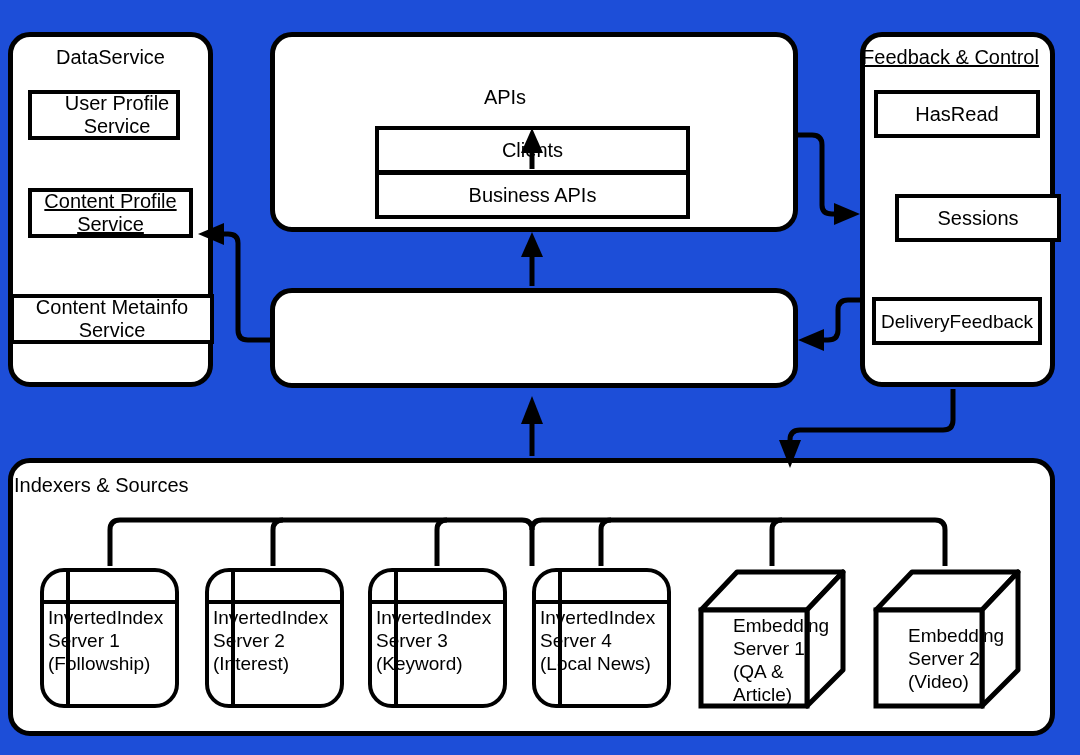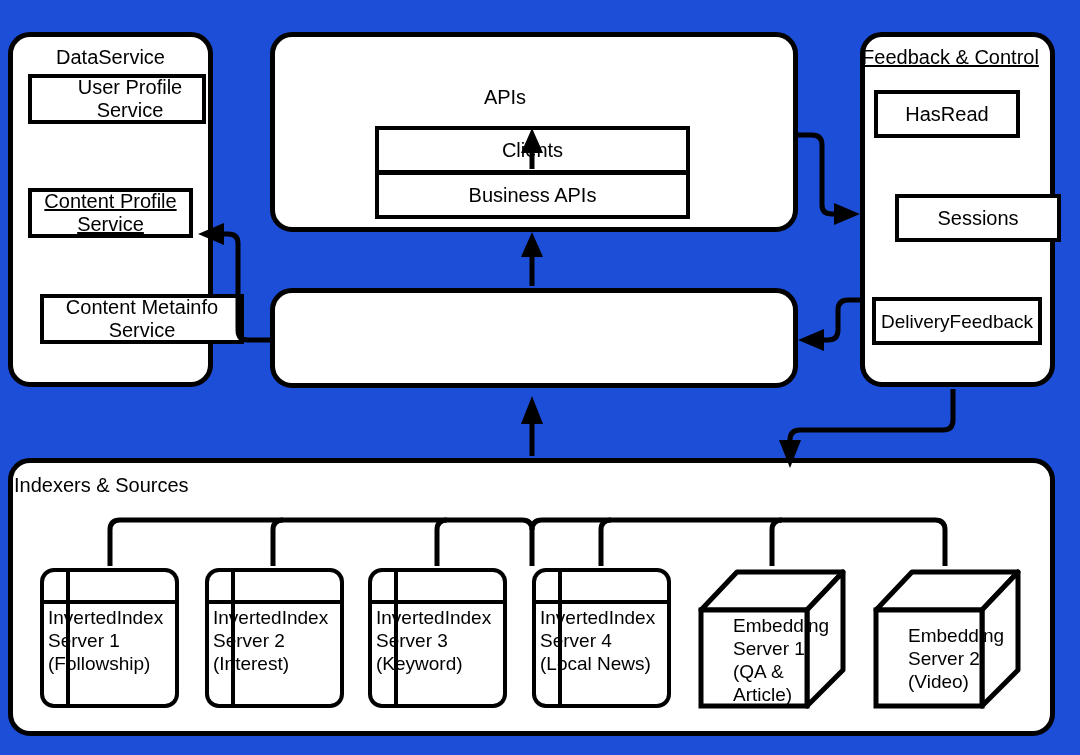--- a/index.html
+++ b/index.html
@@ -43,21 +43,21 @@
     text-align:center;
     font-size:20px;
     line-height:23px;
     color:#000;
   }
   
   .srv{
     position:absolute;
     box-sizing:border-box;
     border:4px solid #000;
-    border-radius:14px;
+    border-radius:24px;
     background:#fff;
   }
   .srv .srv-vline{
     position:absolute;
     left:22px;
     top:-4px;
     bottom:-4px;
     width:4px;
     background:#000;
   }
@@ -102,42 +102,42 @@
 </style>
 </head>
 <body>
 
 <div id="stage">
 
   <div class="panel" style="left:8px; top:32px; width:205px; height:355px;">
   </div>
   <div class="panel-title" style="left:8px; top:46px; width:205px; text-align:center;">DataService</div>
 
-  <div class="node" style="left:28px; top:74px; width:178px; height:50px; white-space:pre-line;padding-left:26px;">User Profile
+  <div class="node" style="left:28px; top:90px; width:152px; height:50px; white-space:pre-line;padding-left:26px;">User Profile
 Service</div>
 
   <div class="node" style="left:28px; top:188px; width:165px; height:50px; white-space:pre-line;text-decoration:underline;">Content Profile
 Service</div>
 
-  <div class="node" style="left:40px; top:294px; width:204px; height:50px; white-space:pre-line;">Content Metainfo
+  <div class="node" style="left:10px; top:294px; width:204px; height:50px; white-space:pre-line;">Content Metainfo
 Service</div>
 
   <div class="panel" style="left:270px; top:32px; width:528px; height:200px;">
   </div>
   <div class="panel-title" style="left:270px; top:46px; width:470px; text-align:center;margin-top:40px;">APIs</div>
 
   <div class="node" style="left:375px; top:82px; width:315px; height:48px;margin-top:44px;">Clients</div>
 
   <div class="node" style="left:375px; top:171px; width:315px; height:48px;">Business APIs</div>
 
   <div class="panel" style="left:860px; top:32px; width:195px; height:355px;">
   </div>
   <div class="panel-title" style="left:860px; top:46px; width:181px; text-align:center;text-decoration:underline;">Feedback &amp; Control</div>
 
-  <div class="node" style="left:874px; top:90px; width:146px; height:48px;">HasRead</div>
+  <div class="node" style="left:874px; top:90px; width:166px; height:48px;">HasRead</div>
 
   <div class="node" style="left:895px; top:194px; width:166px; height:48px;">Sessions</div>
 
   <div class="node" style="left:872px; top:297px; width:170px; height:48px; font-size:19px;">DeliveryFeedback</div>
 
   <div class="panel" style="left:270px; top:288px; width:528px; height:100px;">
   </div>
 
   <div class="panel" style="left:8px; top:458px; width:1047px; height:278px;">
   </div>

